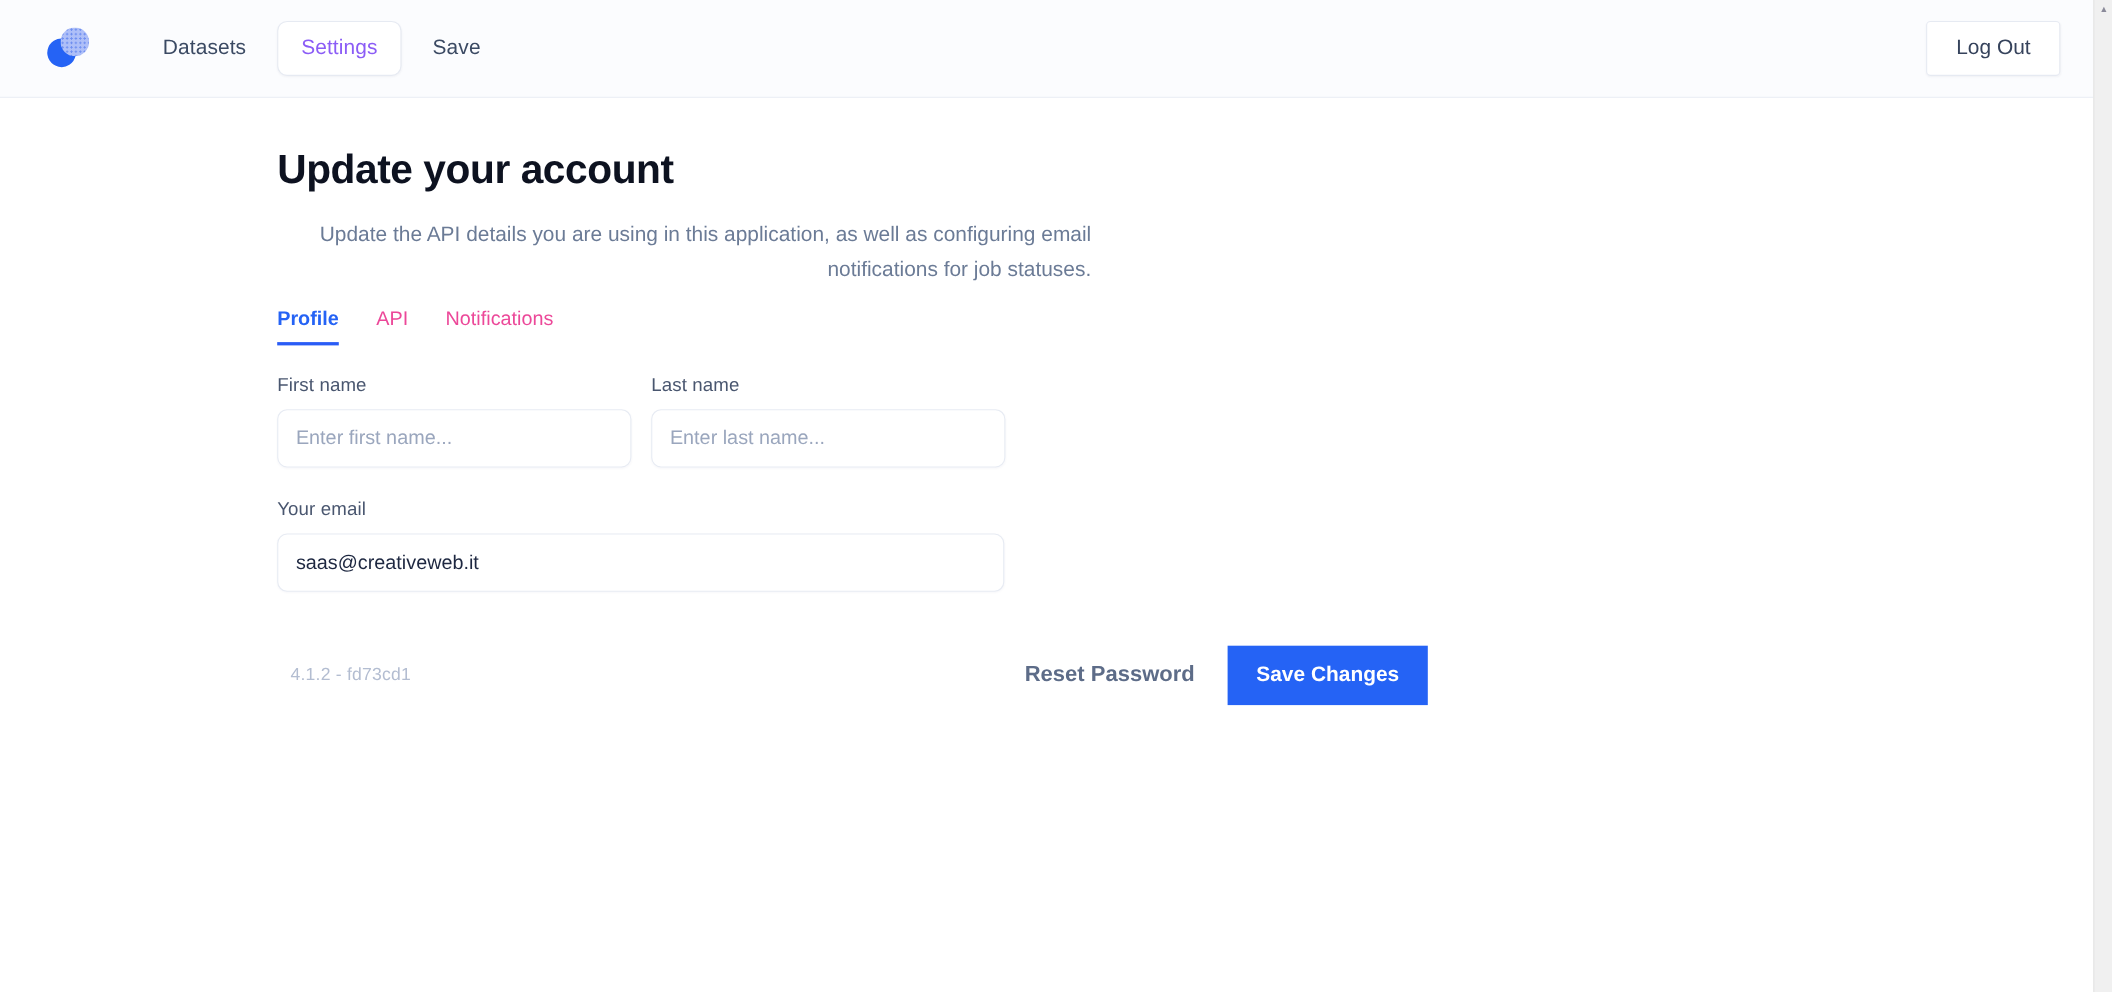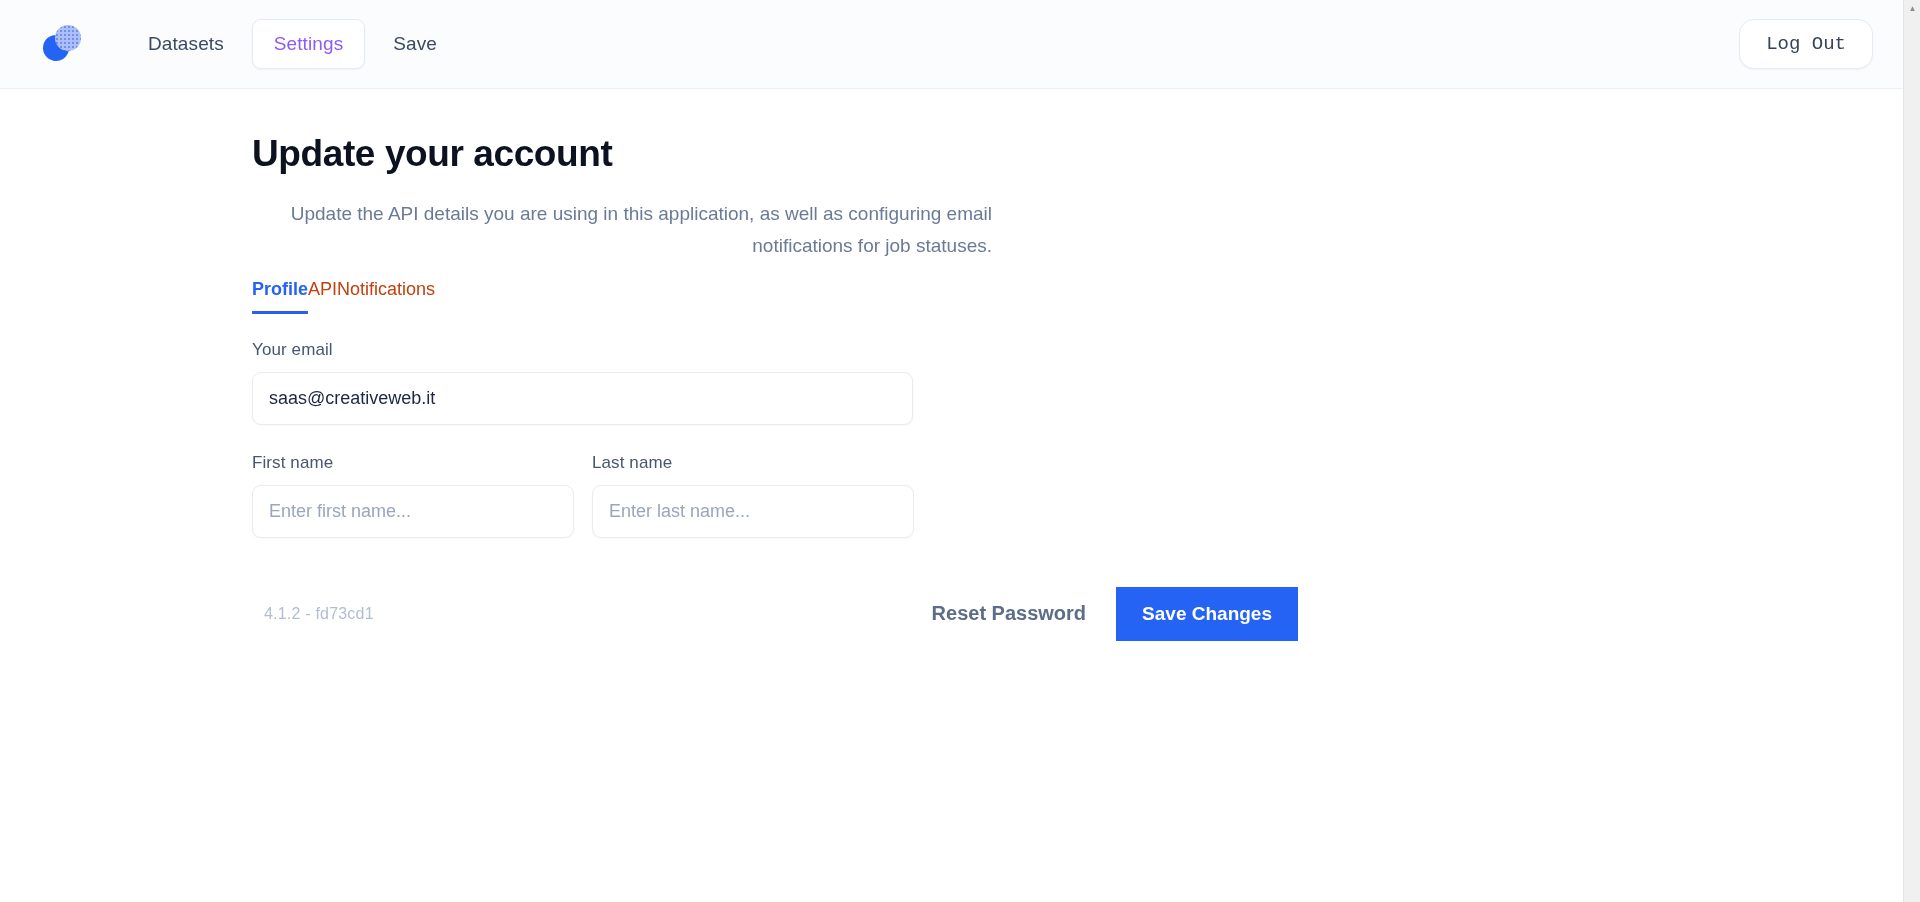--- a/index.html
+++ b/index.html
@@ -85,26 +85,26 @@
     color: #8b5cf6;
   }
 
   .topbar-spacer { flex: 1 1 auto; }
 
   .logout-btn {
     font-size: 19px;
     color: #36435c;
     background: #ffffff;
     border: 1px solid #e6eaf2;
-    border-radius: 15px;
+    border-radius: 4px;
     padding: 13px 26px;
     box-shadow: 0 1px 2px rgba(30,45,80,0.05);
     cursor: pointer;
     white-space: nowrap;
-    font-family: Liberation Mono, monospace;
+    font-family: Liberation Sans, sans-serif;
     margin-left: 24px;
   }
 
   
   .content {
     flex: 1 1 auto;
     width: 1792px;
     background: #ffffff;
     padding-left: 252px;
     padding-top: 44px;
@@ -125,26 +125,27 @@
     line-height: 1.72;
     margin: 0;
     max-width: 740px;
     text-align: right;
   }
 
   
   .tabs {
     display: flex;
     align-items: flex-end;
+    gap: 34px;
     margin-top: 16px;
     margin-bottom: 26px;
   }
   .tab {
     font-size: 18px;
-    color: #c2410c;
+    color: #ec4899;
     padding-bottom: 11px;
     border-bottom: 3px solid transparent;
     cursor: pointer;
     white-space: nowrap;
   }
   .tab.active {
     color: #2563f5;
     font-weight: bold;
     border-bottom-color: #2a5cf6;
   }
@@ -267,40 +268,40 @@
   <div class="content">
 
     <h1 class="page-title">Update your account</h1>
 
     <p class="page-desc">Update the API details you are using in this application, as well as configuring email notifications for job statuses.</p>
 
     <div class="tabs">
       <div class="tab active">Profile</div>
       <div class="tab">API</div>
       <div class="tab">Notifications</div>
-    </div>
-
-    <div class="form-row">
-      <div class="field field-email">
-        <label class="field-label">Your email</label>
-        <input class="field-input" type="text" placeholder="Enter your email..." value="saas@creativeweb.it" style="">
-      </div>
     </div>
 
     <div class="form-row">
       <div class="field field-name">
         <label class="field-label">First name</label>
         <input class="field-input" type="text" placeholder="Enter first name..." style="">
       </div>
       <div class="field field-name">
         <label class="field-label">Last name</label>
         <input class="field-input" type="text" placeholder="Enter last name..." style="">
       </div>
     </div>
 
+    <div class="form-row">
+      <div class="field field-email">
+        <label class="field-label">Your email</label>
+        <input class="field-input" type="text" placeholder="Enter your email..." value="saas@creativeweb.it" style="">
+      </div>
+    </div>
+
     <div class="actions">
       <div class="version">4.1.2 - fd73cd1</div>
       <div class="actions-spacer"></div>
       <button class="reset-btn">Reset Password</button>
       <button class="save-btn">Save Changes</button>
     </div>
 
   </div>
 
   <div class="scrollbar">

